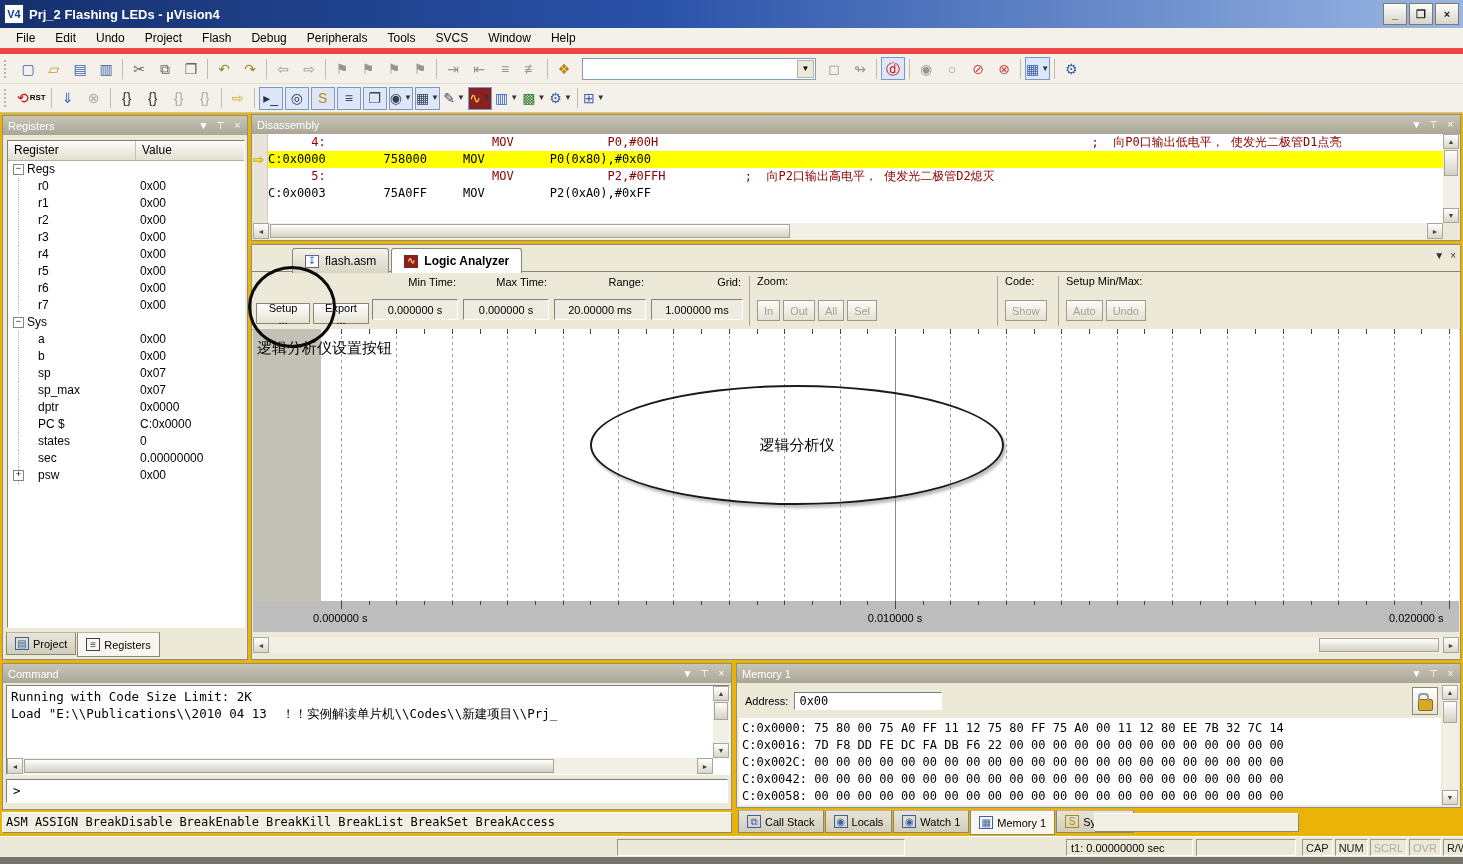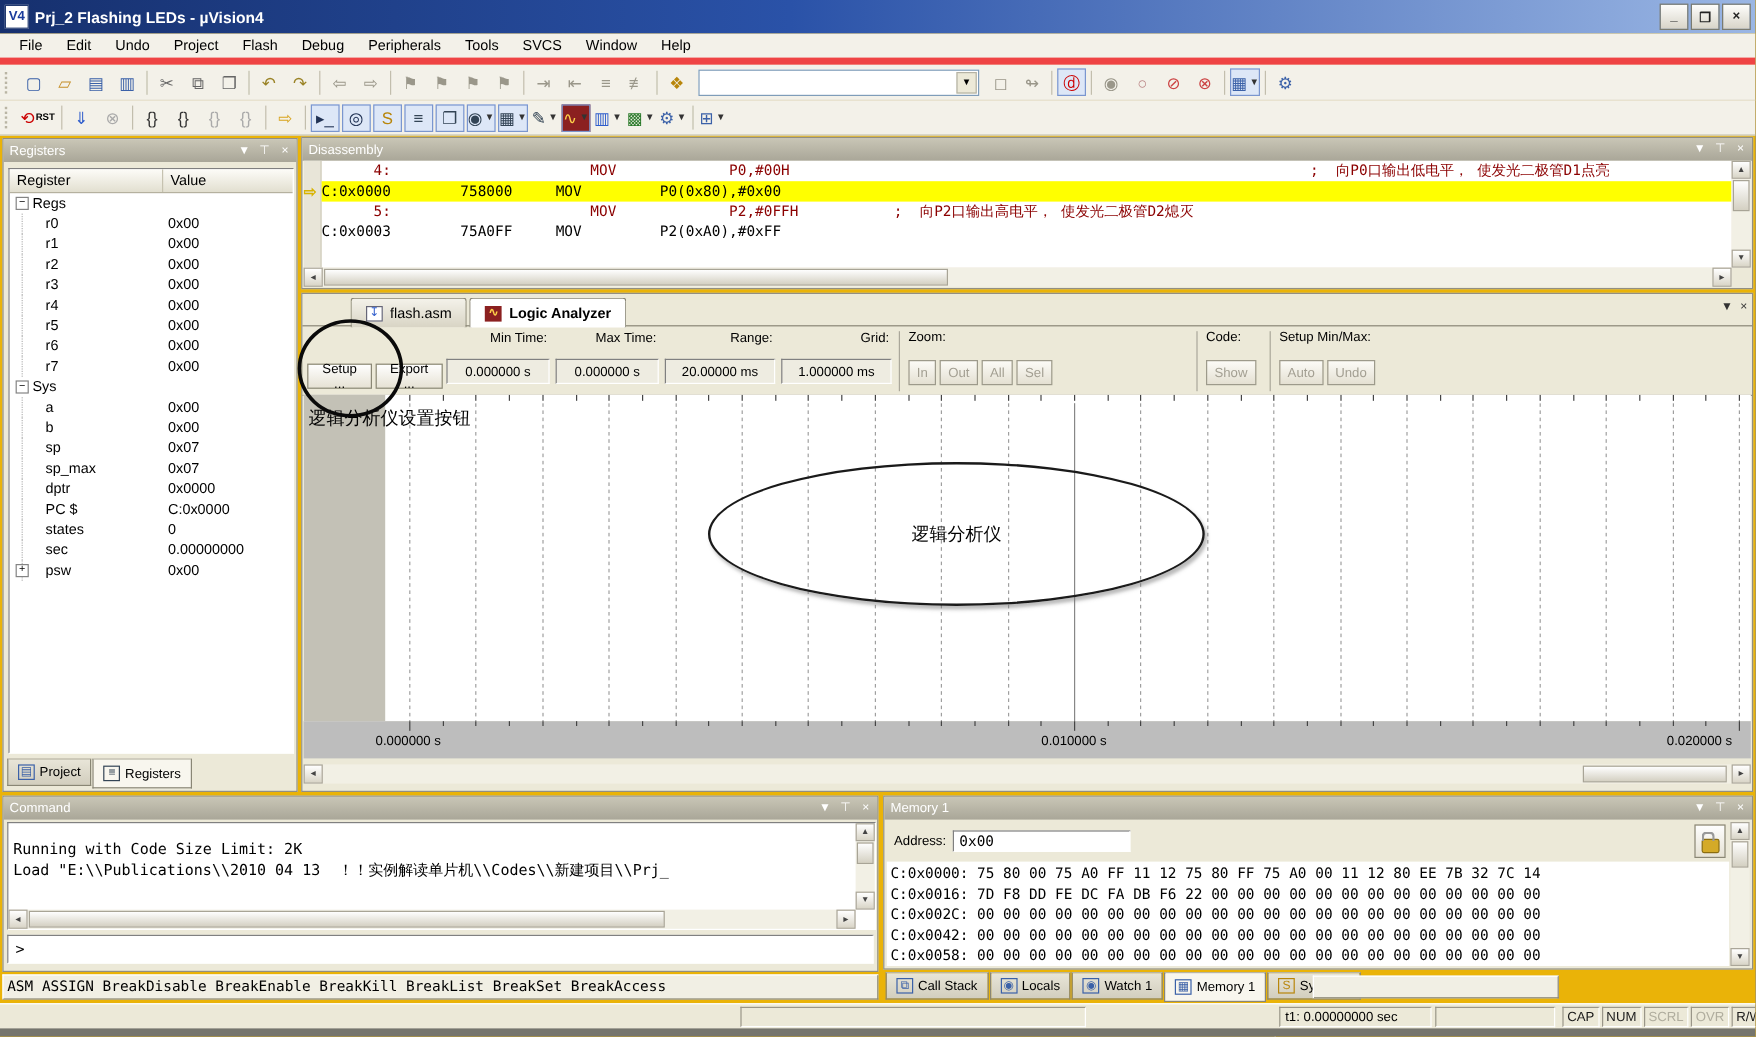--- a/index.html
+++ b/index.html
@@ -631,21 +631,21 @@
   <div class="panel" style="left:2px;top:663px;width:730px;height:147px;">
     <div class="ptitle">
       <span>Command</span>
       <span class="ptbtns">
         <span class="ptb">▼</span>
         <span class="ptb">⊤</span>
         <span class="ptb">×</span>
       </span>
     </div>
     <div class="sunken" style="position:absolute;left:3px;top:21px;width:722px;height:88px;background:#fff;">
-      <div id="cmd-out" class="mono" style="position:absolute;left:4px;top:13px;right:18px;font-size:12.5px;line-height:17px;white-space:pre;overflow:hidden;height:62px;"><div>Running with Code Size Limit: 2K</div><div>Load "E:\\Publications\\2010 04 13  ！！实例解读单片机\\Codes\\新建项目\\Prj_</div></div>
+      <div id="cmd-out" class="mono" style="position:absolute;left:4px;top:2px;right:18px;font-size:12.5px;line-height:17px;white-space:pre;overflow:hidden;height:62px;"><div>Running with Code Size Limit: 2K</div><div>Load "E:\\Publications\\2010 04 13  ！！实例解读单片机\\Codes\\新建项目\\Prj_</div></div>
       <div style="position:absolute;right:0;top:0;width:16px;bottom:16px;" class="sbtrack">
         <div class="sba" style="width:16px;height:15px;">▲</div>
         <div class="sbthumb" style="position:absolute;left:1px;top:16px;width:14px;height:18px;"></div>
         <div class="sba" style="width:16px;height:15px;position:absolute;bottom:0;">▼</div>
       </div>
       <div style="position:absolute;left:0;bottom:0;right:16px;height:16px;" class="sbtrack">
         <div class="sba" style="width:16px;height:16px;position:absolute;left:0;">◄</div>
         <div class="sbthumb" style="position:absolute;left:17px;top:1px;width:530px;height:14px;"></div>
         <div class="sba" style="width:16px;height:16px;position:absolute;right:0;">►</div>
       </div>

